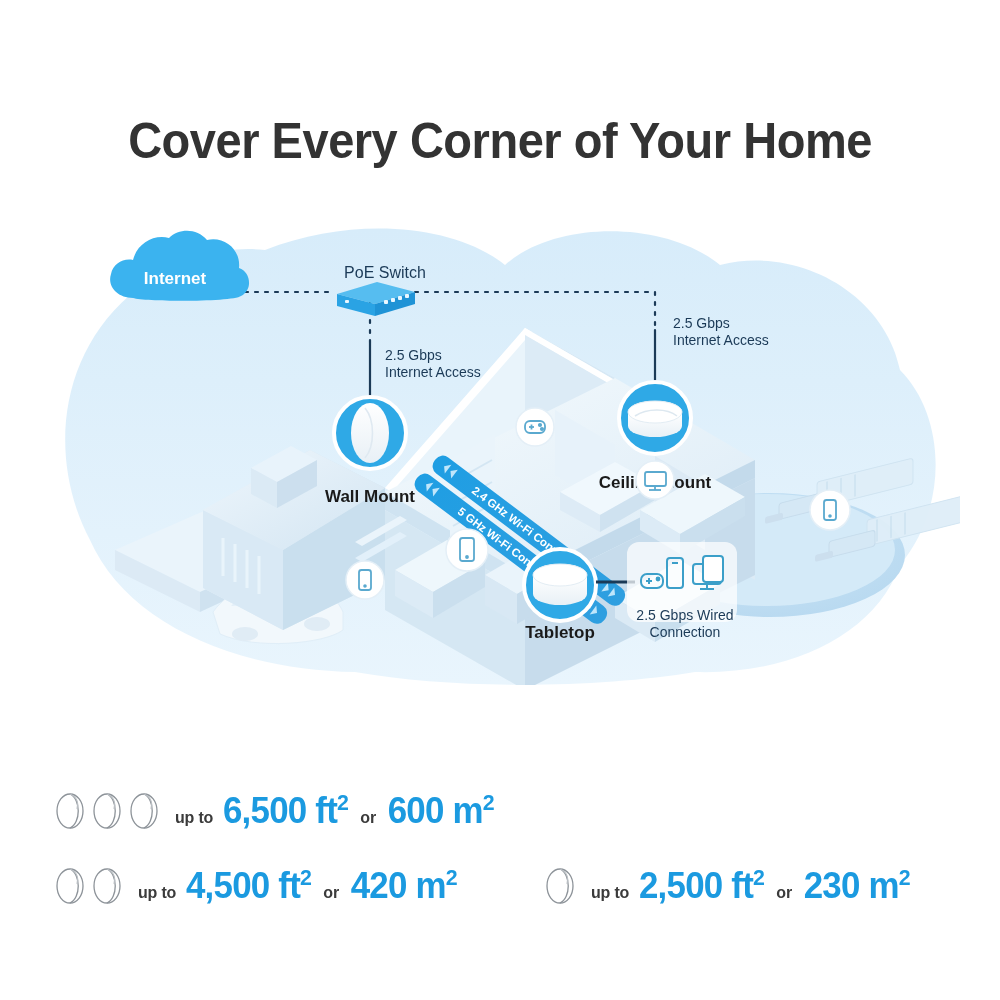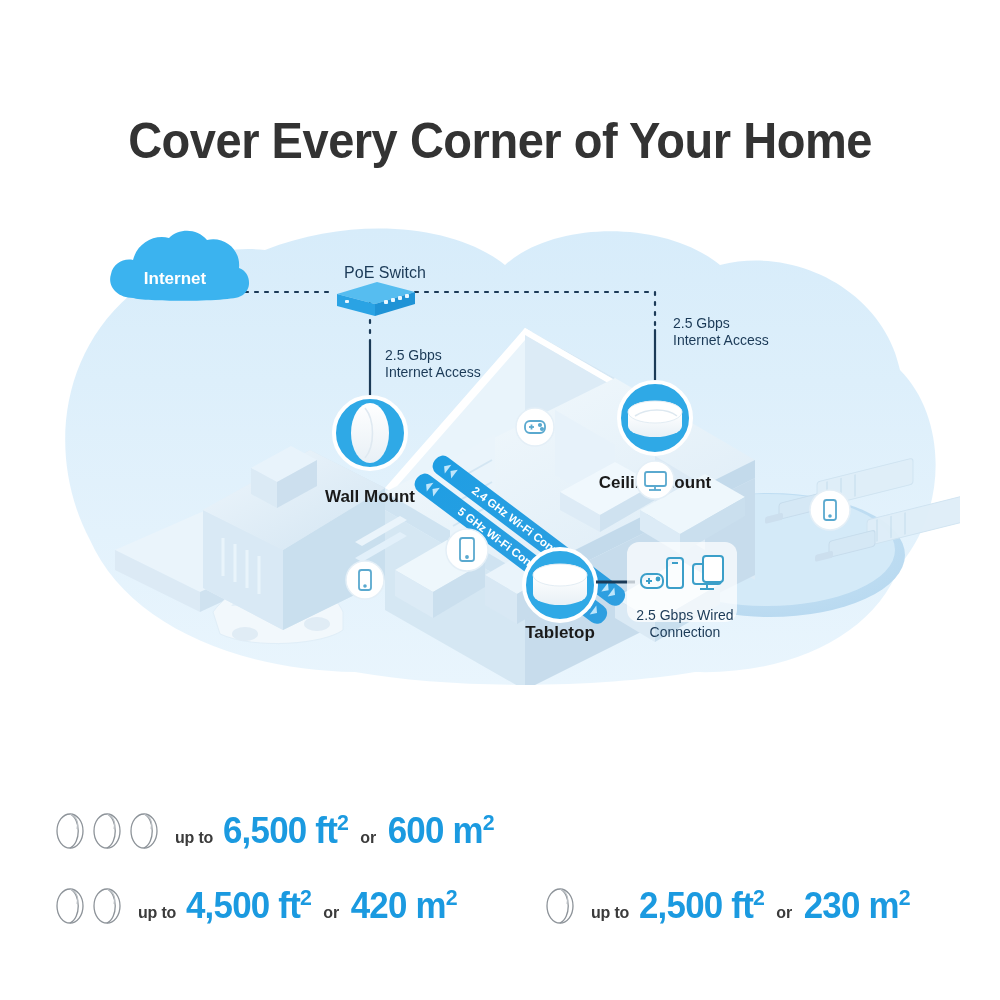--- a/index.html
+++ b/index.html
@@ -39,21 +39,21 @@
     top: 220px;
     width: 905px;
     height: 465px;
   }
   .hero-svg { display: block; width: 905px; height: 465px; }
 
   
   .coverage {
     position: absolute;
     left: 0;
-    top: 810px;
+    top: 790px;
     width: 824px;
     height: 160px;
   }
   .cov-row {
     position: absolute;
     display: flex;
     align-items: center;
   }
   .cov-row.r1 { left: 55px; top: 0px; }
   .cov-row.r2 { left: 55px; top: 75px; }

